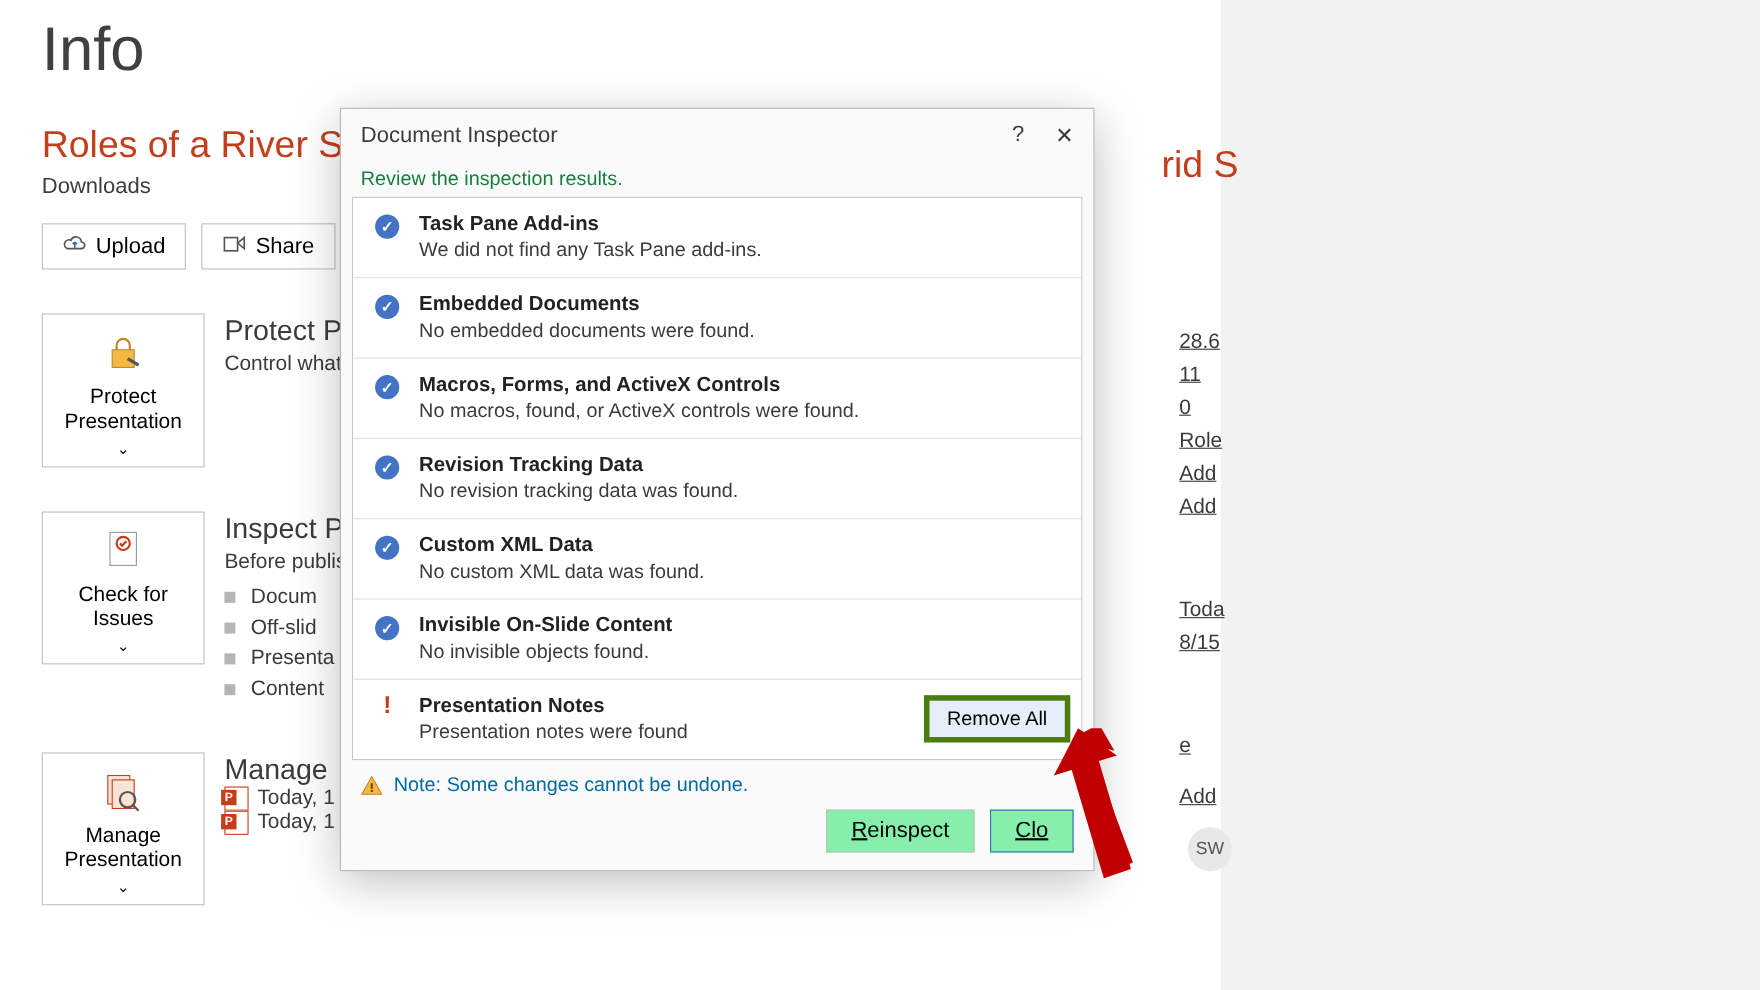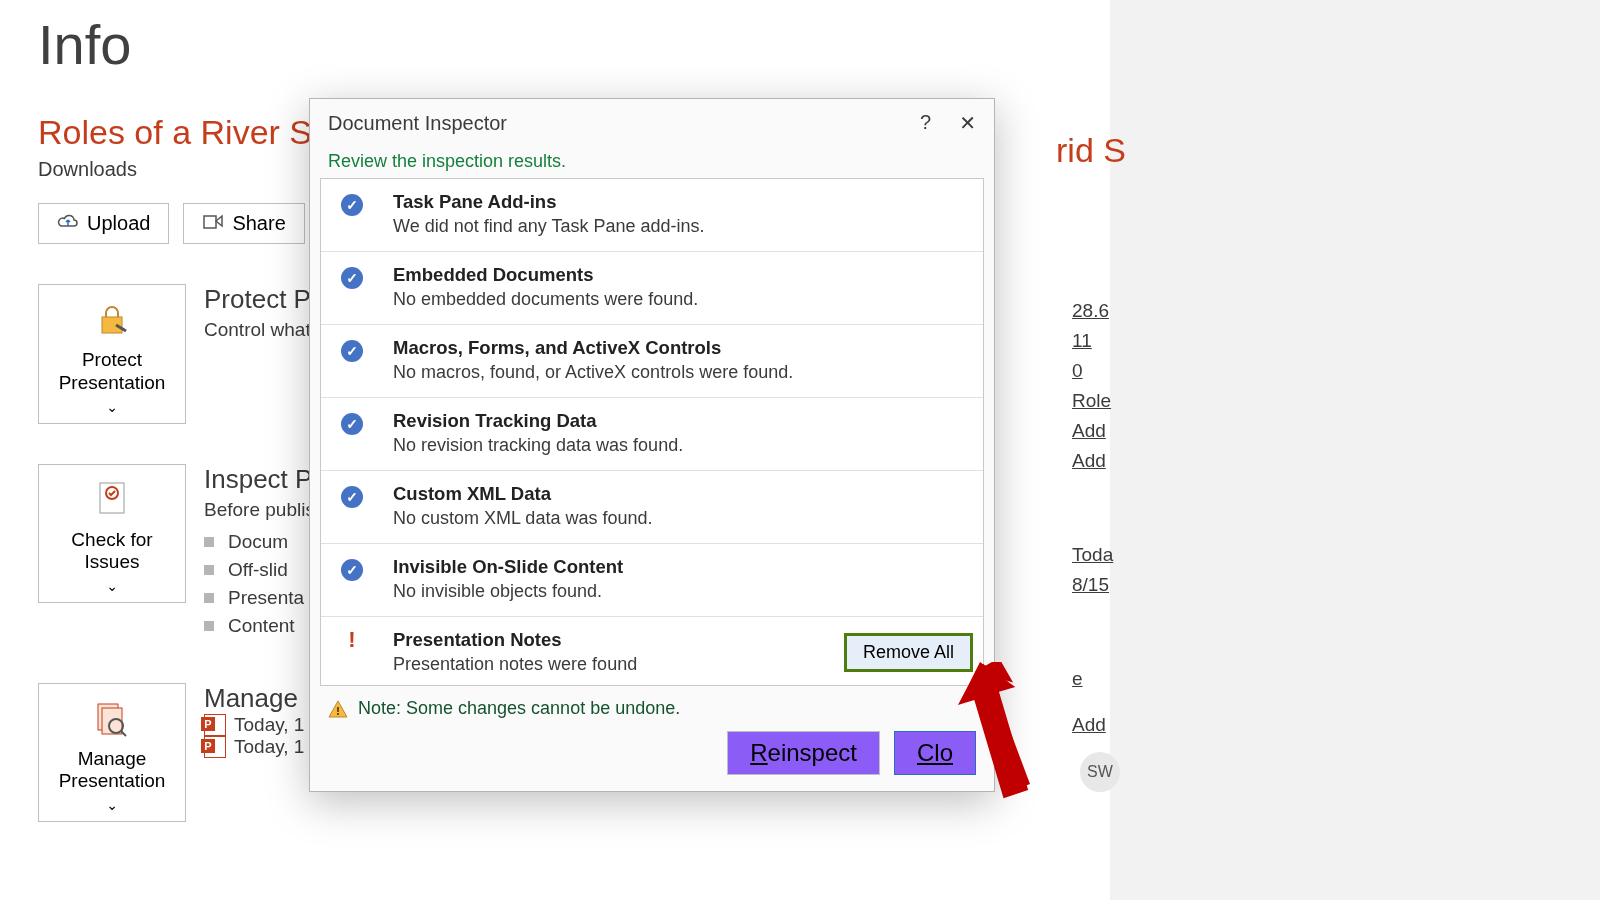--- a/index.html
+++ b/index.html
@@ -29,33 +29,33 @@
 .avatar { position: absolute; left: 1080px; top: 752px; width: 40px; height: 40px; border-radius: 50%; background: #e8e8e8; color: #555; display: flex; align-items: center; justify-content: center; font-size: 16px; }
 .dialog { position: absolute; left: 309px; top: 98px; width: 686px; height: 694px; background: #fafafa; border: 1px solid #b5b5b5; box-shadow: 0 10px 40px rgba(0,0,0,0.25); display: flex; flex-direction: column; }
 .dlg-titlebar { display: flex; align-items: center; justify-content: space-between; padding: 12px 18px 4px; }
 .dlg-title { font-size: 20px; color: #3b3b3b; }
 .dlg-ctrls { display: flex; gap: 28px; font-size: 20px; color: #3b3b3b; }
 .dlg-ctrls span { cursor: pointer; }
 .dlg-subtitle { font-size: 18px; color: #15803d; padding: 12px 18px 6px; }
 .dlg-scroll { flex: 1; border: 1px solid #c8c8c8; margin: 0 10px; background: #fff; overflow-y: auto; overflow-x: hidden; }
 .dlg-scroll::-webkit-scrollbar { width: 14px; }
 .dlg-scroll::-webkit-scrollbar-thumb { background: #9e9e9e; }
-.item { display: flex; padding: 12px 10px 14px 20px; border-bottom: 1px solid #e0e0e0; gap: 30px; align-items: flex-start; }
+.item { display: flex; padding: 12px 10px 14px 20px; border-bottom: 1px solid #e0e0e0; gap: 18px; align-items: flex-start; }
 .item:last-child { border-bottom: none; }
 .check { width: 22px; height: 22px; border-radius: 50%; background: #4472c4; display: flex; align-items: center; justify-content: center; margin-top: 3px; flex-shrink: 0; }
 .check::after { content: "✓"; color: #fff; font-size: 14px; font-weight: bold; }
 .bang { width: 22px; height: 22px; color: #c43e1c; font-size: 22px; font-weight: bold; display: flex; align-items: center; justify-content: center; margin-top: 0; flex-shrink: 0; }
 .item-body { flex: 1; }
 .item-title { font-size: 18.5px; font-weight: 600; color: #222; }
 .item-desc { font-size: 18px; color: #3b3b3b; margin-top: 3px; }
-.remove-btn { border: 3px solid #4d7c0f; background: #e6eef9; padding: 6px 16px; font-size: 18px; cursor: pointer; align-self: center; }
-.dlg-note { display: flex; align-items: center; gap: 10px; padding: 12px 18px; font-size: 18px; color: #14532d; }
+.remove-btn { border: 5px solid #4d7c0f; background: #e6eef9; padding: 6px 16px; font-size: 18px; cursor: pointer; align-self: center; }
+.dlg-note { display: flex; align-items: center; gap: 10px; padding: 12px 18px; font-size: 18px; color: #0369a1; }
 .warn-tri { width: 20px; height: 20px; }
 .dlg-actions { display: flex; justify-content: flex-end; gap: 14px; padding: 0 18px 16px; }
-.dlg-actions button { border: 1px solid #bfbfbf; background: #8b5cf6; padding: 7px 22px; font-size: 24px; cursor: pointer; }
+.dlg-actions button { border: 1px solid #bfbfbf; background: #86efac; padding: 7px 22px; font-size: 20px; cursor: pointer; }
 .dlg-actions button.default { border: 1.5px solid #2e6cc0; }
 .arrow { position: absolute; left: 950px; top: 662px; pointer-events: none; }
 .underline { text-decoration: underline; }
 </style>
 </head>
 <body>
 
 <div class="page">
   <div class="right-edge"></div>
 

